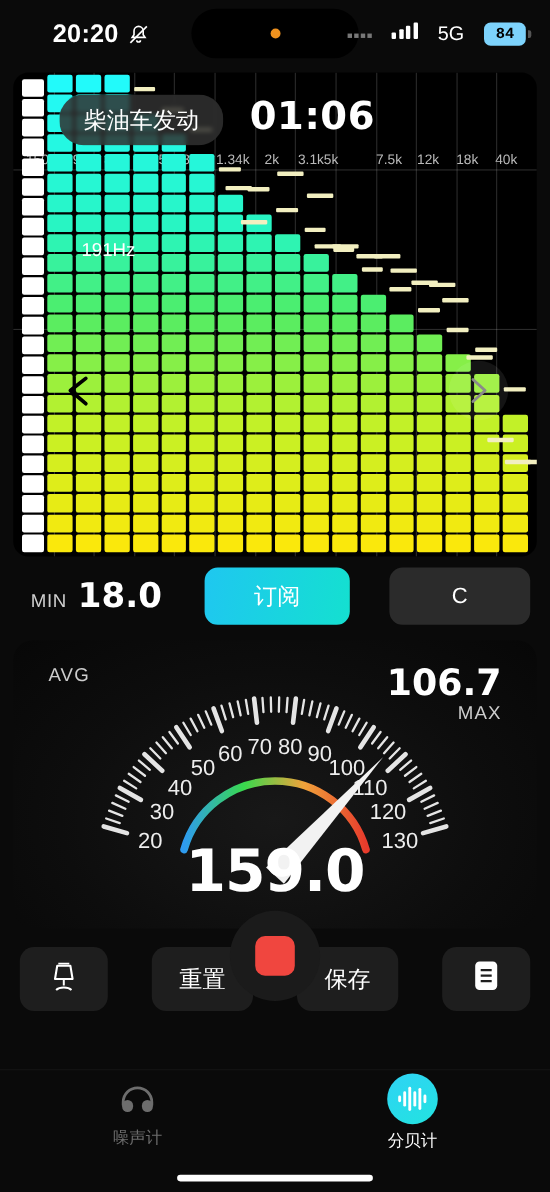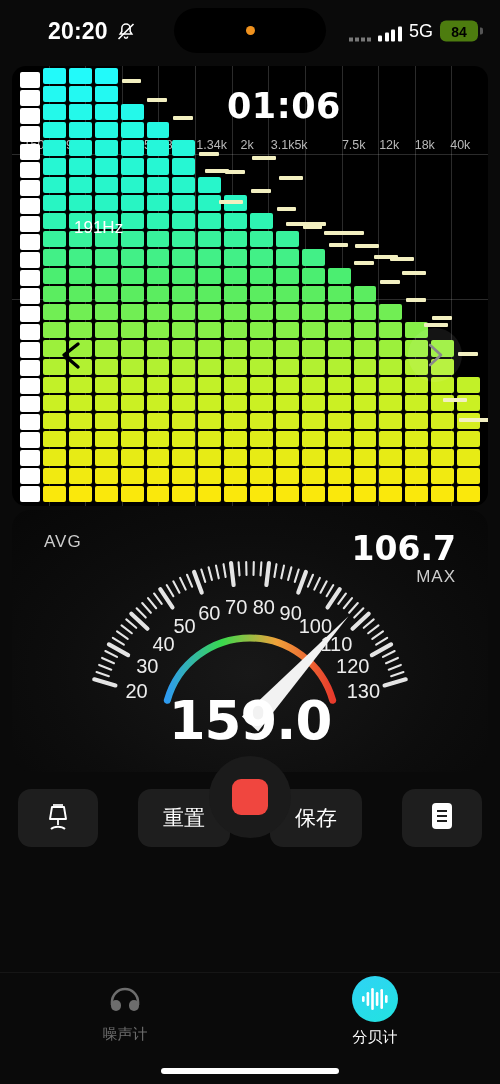--- a/index.html
+++ b/index.html
@@ -23,30 +23,30 @@
   .sb-time { color: #fff; font-size: 23px; font-weight: 700; letter-spacing: .2px; }
   .bell-icon { width: 20px; height: 20px; position: relative; }
   .island {
     position: absolute; left: 50%; top: 8px; transform: translateX(-50%);
     width: 152px; height: 45px; background: #000; border-radius: 23px;
     display: flex; align-items: center; justify-content: center;
   }
   .island-dot { width: 9px; height: 9px; border-radius: 50%; background: #f0921e; }
   .sb-right {
     position: absolute; right: 22px; top: 50%; transform: translateY(-50%);
-    display: flex; align-items: flex-end; gap: 7px;
+    display: flex; align-items: flex-start; gap: 18px;
   }
   .sig-dots { display: flex; align-items: flex-end; gap: 2px; height: 14px; }
   .sig-dots i { width: 4px; background: #777; display: block; }
   .sig-bars { display: flex; align-items: flex-end; gap: 2.5px; height: 15px; }
   .sig-bars i { width: 4px; background: #fff; display: block; border-radius: 1px; }
   .net-label { color: #fff; font-size: 18px; font-weight: 500; }
   .battery {
-    position: relative; width: 38px; height: 21px; background: #4d7c0f;
-    border-radius: 6px; display: flex; align-items: center; justify-content: center;
+    position: relative; width: 38px; height: 21px; background: #7dd3fc;
+    border-radius: 6px; display: flex; align-items: center; justify-content: center; font-family: Liberation Mono, monospace;
   }
   .battery::after {
     content: ""; position: absolute; right: -5px; top: 7px;
     width: 3px; height: 7px; background: #555; border-radius: 0 2px 2px 0;
   }
   .battery span { color: #000; font-size: 14px; font-weight: 700; }
 
   
   .spectrum-wrap {
     position: relative; margin: 4px 12px 0 12px; height: 440px;
@@ -595,20 +595,21 @@
             <div class="cell" style="height: 16.2px; background: rgb(231, 235, 21);"></div>
             <div class="cell" style="height: 16.2px; background: rgb(222, 237, 26);"></div>
             <div class="cell" style="height: 16.2px; background: rgb(213, 238, 31);"></div>
             <div class="cell" style="height: 16.2px; background: rgb(203, 240, 35);"></div>
             <div class="cell" style="height: 16.2px; background: rgb(194, 241, 40);"></div>
             <div class="peak" style="bottom: 145.6px;"></div>
           </div>
         </div>
     </div>
 
+    <div class="overlay-label">柴油车发动</div>
     <div class="timer">01:06</div>
     <div class="hz-label">191Hz</div>
 
     <div class="nav-left">
       <svg width="30" height="34" viewBox="0 0 30 34">
         <polyline points="22,6 8,17 22,29" fill="none" stroke="#000" stroke-width="3.4" stroke-linecap="round" stroke-linejoin="round"></polyline>
       </svg>
     </div>
     <div class="nav-right">
       <svg width="26" height="30" viewBox="0 0 26 30">
@@ -626,20 +627,28 @@
       <div style="position: absolute; width: 24px; height: 4px; border-radius: 1px; background: rgb(242, 239, 192); left: 342.72px; top: 178.2px;"></div>
       <div style="position: absolute; width: 24px; height: 4px; border-radius: 1px; background: rgb(242, 239, 192); left: 361.76px; top: 189.2px;"></div>
       <div style="position: absolute; width: 24px; height: 4px; border-radius: 1px; background: rgb(242, 239, 192); left: 378.42px; top: 191.4px;"></div>
       <div style="position: absolute; width: 24px; height: 4px; border-radius: 1px; background: rgb(242, 239, 192); left: 390.32px; top: 204.6px;"></div>
       <div style="position: absolute; width: 24px; height: 4px; border-radius: 1px; background: rgb(242, 239, 192); left: 411.74px; top: 257.4px;"></div>
       <div style="position: absolute; width: 24px; height: 4px; border-radius: 1px; background: rgb(242, 239, 192); left: 430.78px; top: 332.2px;"></div>
       <div style="position: absolute; width: 24px; height: 4px; border-radius: 1px; background: rgb(242, 239, 192); left: 447.44px; top: 352px;"></div>
       <div style="position: absolute; width: 24px; height: 4px; border-radius: 1px; background: rgb(242, 239, 192); left: 466.48px; top: 352px;"></div>
     </div>
 
+  <div class="minrow">
+    <div class="min-box">
+      <span class="min-tag">MIN</span>
+      <span class="min-val">18.0</span>
+    </div>
+    <div class="btn-sub">订阅</div>
+    <div class="btn-weight">C</div>
+  </div>
 
   <div class="gauge-card">
     <div class="corner-stat avg">
       <div class="cs-tag">AVG</div>
     </div>
     <div class="corner-stat max">
       <div class="cs-num">106.7</div>
       <div class="cs-tag">MAX</div>
     </div>
     <svg class="gauge-svg" id="gaugesvg" width="420" height="240" viewBox="0 0 420 240">

